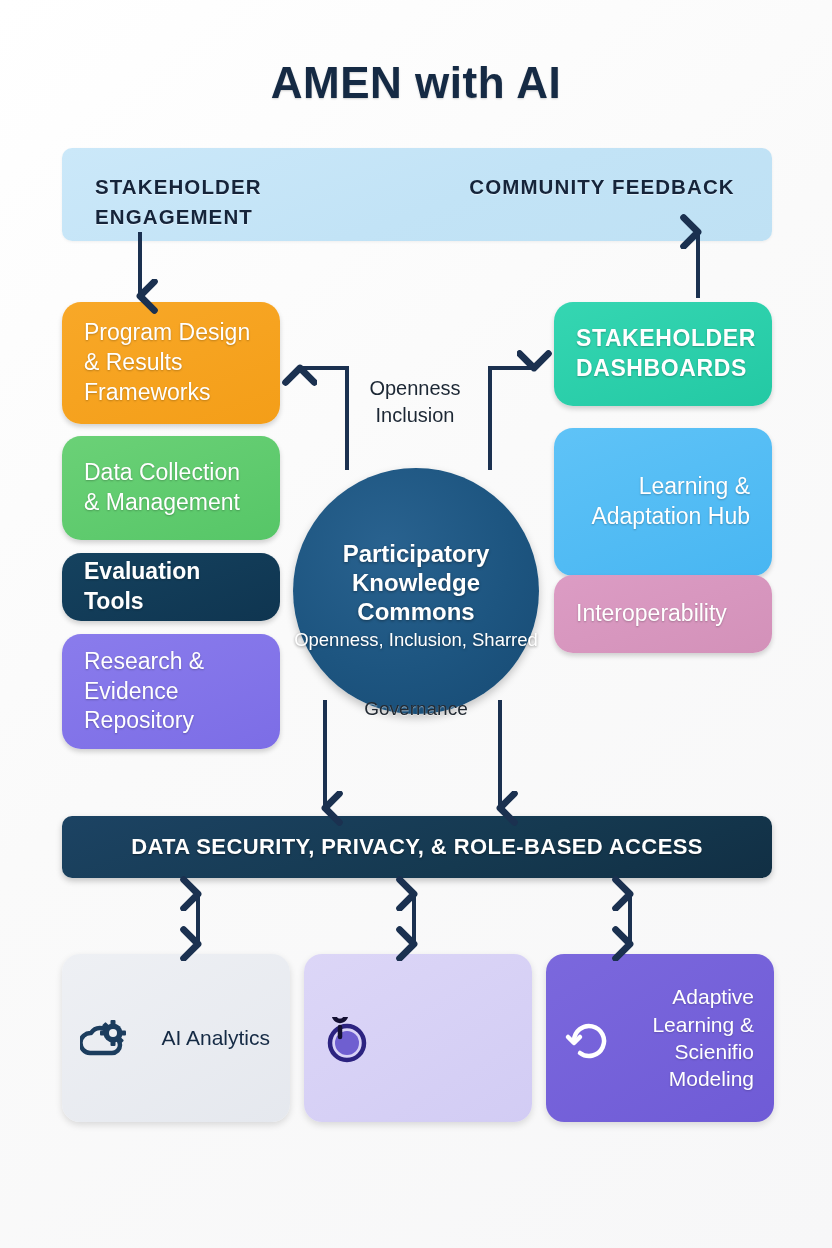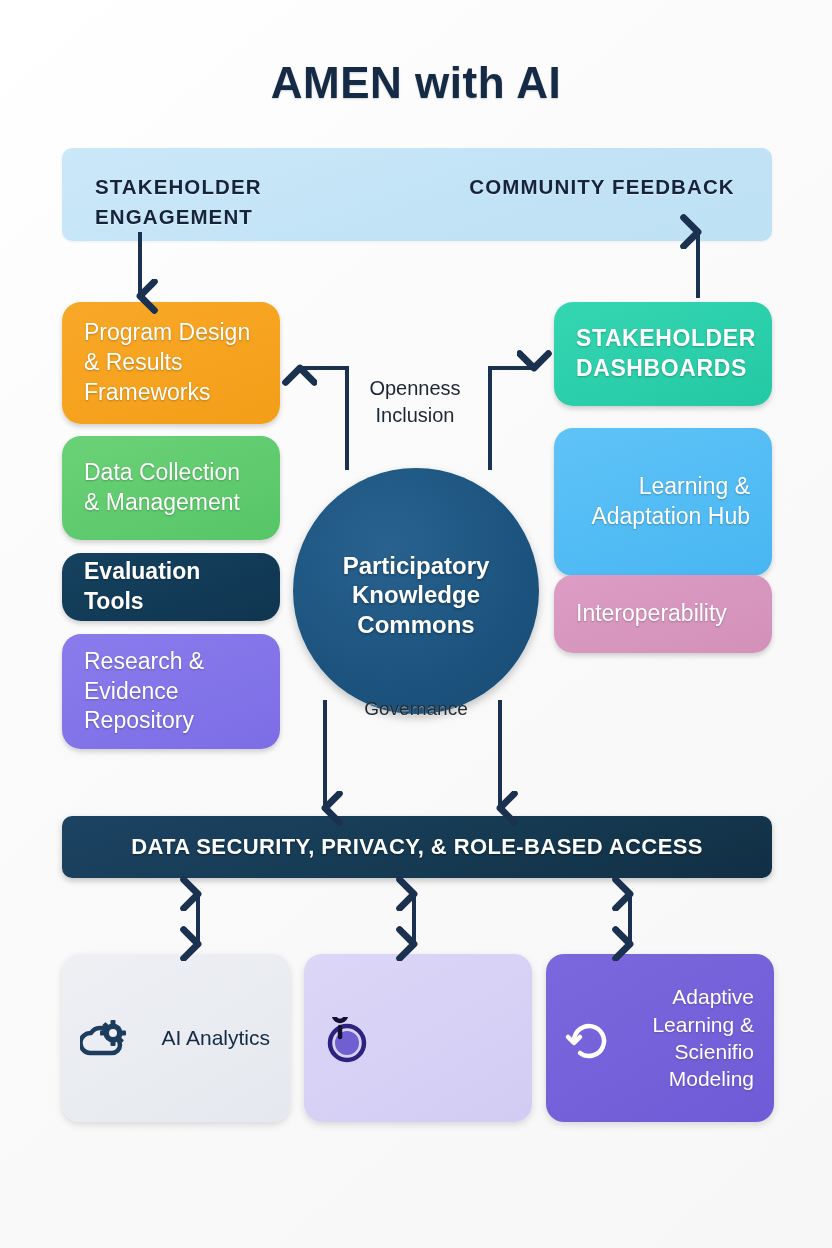--- a/index.html
+++ b/index.html
@@ -249,20 +249,21 @@
   <div class="flow-box" id="box-data-collection">Data Collection &amp; Management</div>
   <div class="flow-box bold-label" id="box-evaluation-tools">Evaluation Tools</div>
   <div class="flow-box" id="box-research-repo">Research &amp; Evidence Repository</div>
 
   <div class="flow-box upper" id="box-monitoring">STAKEHOLDER DASHBOARDS</div>
   <div class="flow-box align-right" id="box-learning-hub">Learning &amp; Adaptation Hub</div>
   <div class="flow-box" id="box-interoperability">Interoperability</div>
 
   <div id="center-circle">
     <div id="center-title">Participatory Knowledge Commons</div>
+    <div id="center-subtitle">Openness, Inclusion, Sharred</div>
   </div>
   <div id="center-governance">Governance</div>
   <div id="center-side-labels">Openness Inclusion</div>
 
   <div id="security-bar">DATA SECURITY, PRIVACY, &amp; ROLE-BASED ACCESS</div>
 
   <div class="bottom-card" id="card-ai-analytics">
     <div class="card-icon">
       <svg width="52" height="44" viewBox="0 0 52 44" aria-hidden="true">
         <path d="M10 34 h22 a8 8 0 0 0 0-16 h-1 a11 11 0 0 0-20-4 a8 8 0 0 0-1 20 z" fill="none" stroke="#1c3d5e" stroke-width="4.5" stroke-linejoin="round"></path>

